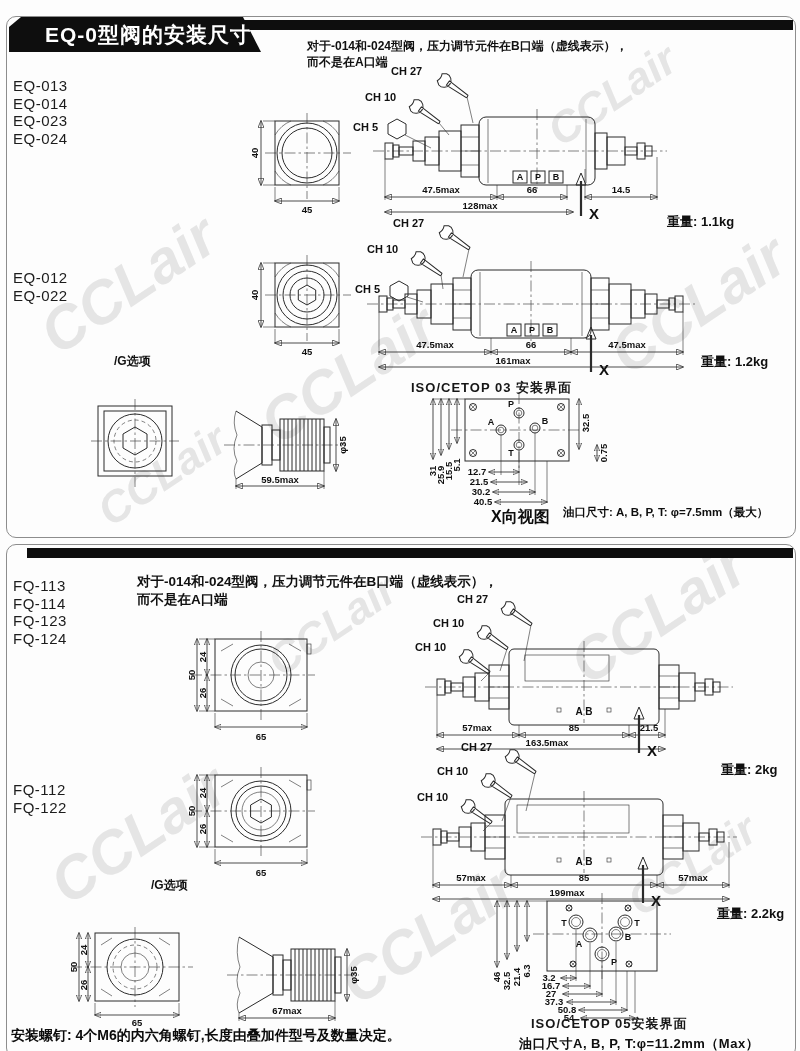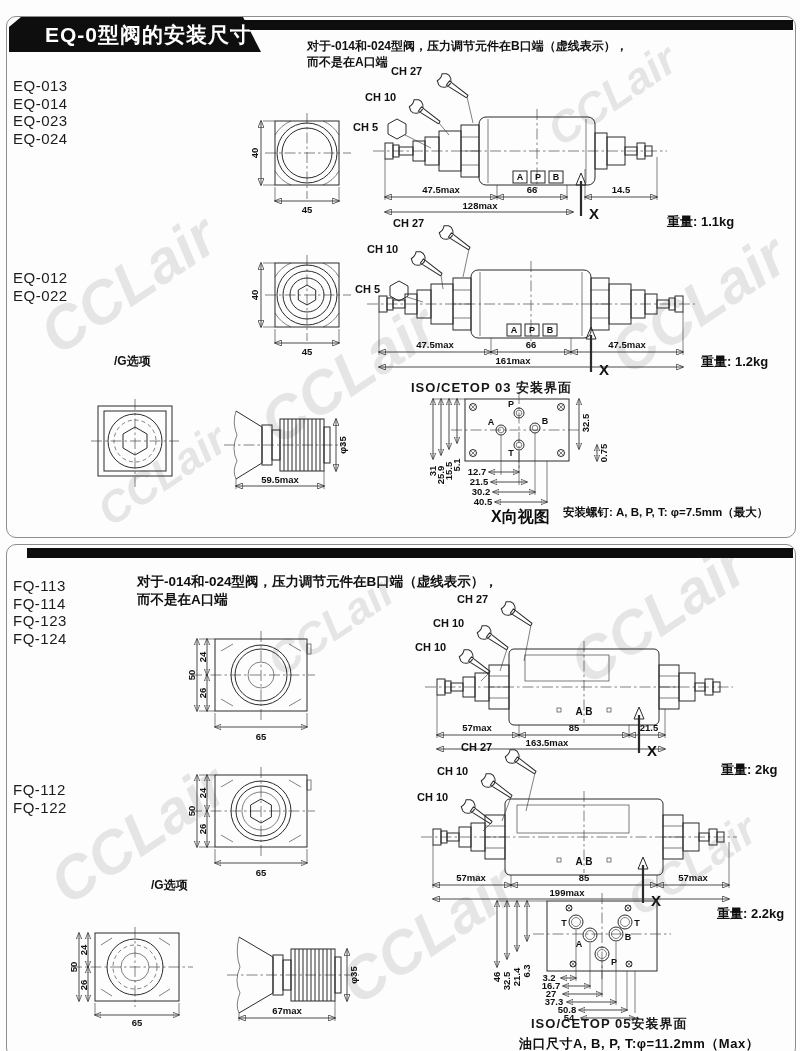--- a/index.html
+++ b/index.html
@@ -322,21 +322,21 @@
       <line class="dim" x1="82" y1="79" x2="112" y2="79" marker-start="url(#a5)" marker-end="url(#a5)"></line>
       <text class="dimtxt" x="72" y="92">21.5</text>
       <line class="dim" x1="84" y1="89" x2="120" y2="89" marker-start="url(#a5)" marker-end="url(#a5)"></line>
       <text class="dimtxt" x="74" y="102">30.2</text>
       <line class="dim" x1="86" y1="99" x2="128" y2="99" marker-start="url(#a5)" marker-end="url(#a5)"></line>
       <text class="dimtxt" x="76" y="112">40.5</text>
       <line class="dim" x1="88" y1="109" x2="140" y2="109" marker-start="url(#a5)" marker-end="url(#a5)"></line>
     </svg>
 
     <div class="viewlabel abs" style="left:484px;top:490px;">X向视图</div>
-    <div class="portsize abs" style="left:556px;top:488px;">安装螺钉: A, B, P, T: φ=7.5mm（最大）</div>
+    <div class="portsize abs" style="left:556px;top:488px;">油口尺寸: A, B, P, T: φ=7.5mm（最大）</div>
 
     <svg class="draw" style="left:82px;top:382px;" width="92" height="92" viewBox="0 0 92 92">
       <line class="cl" x1="46" y1="0" x2="46" y2="88"></line>
         <line class="cl" x1="2" y1="42" x2="90" y2="42"></line>
       <rect x="9" y="7" width="74" height="70"></rect>
       <rect x="15" y="12" width="62" height="60"></rect>
       <circle cx="46" cy="42" r="27"></circle>
       <circle cx="46" cy="42" r="21" class="thin" stroke-dasharray="4 3"></circle>
       <polygon points="46,28 58,35 58,49 46,56 34,49 34,35"></polygon>
     </svg>
@@ -710,14 +710,15 @@
       <line class="dim" x1="122" y1="20" x2="122" y2="72" marker-start="url(#a13)" marker-end="url(#a13)"></line>
       <text class="dimtxt" transform="rotate(-90 129 46) translate(129 49)">φ35</text>
       <line class="thin" x1="14" y1="84" x2="14" y2="92"></line>
         <line class="thin" x1="110" y1="72" x2="110" y2="92"></line>
       <line class="dim" x1="14" y1="89" x2="110" y2="89" marker-start="url(#a13)" marker-end="url(#a13)"></line>
       <text class="dimtxt" x="62" y="85">67max</text>
     </svg>
 
     <div class="iface-title abs" style="left:524px;top:470px;">ISO/CETOP 05安装界面</div>
     <div class="portsize big abs" style="left:512px;top:490px;">油口尺寸A, B, P, T:φ=11.2mm（Max）</div>
+    <div class="screwnote abs" style="left:4px;top:482px;">安装螺钉: 4个M6的内六角螺钉,长度由叠加件型号及数量决定。</div>
   </section>
 </div>
 
 </body></html>

